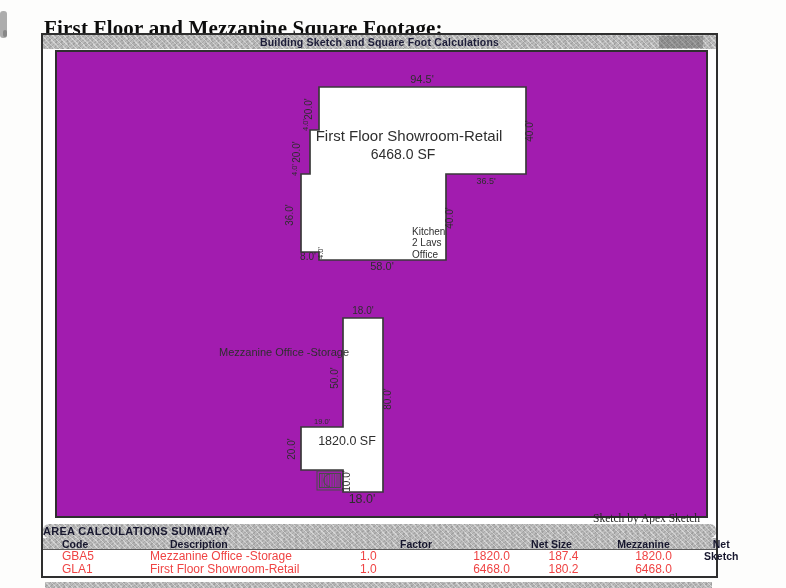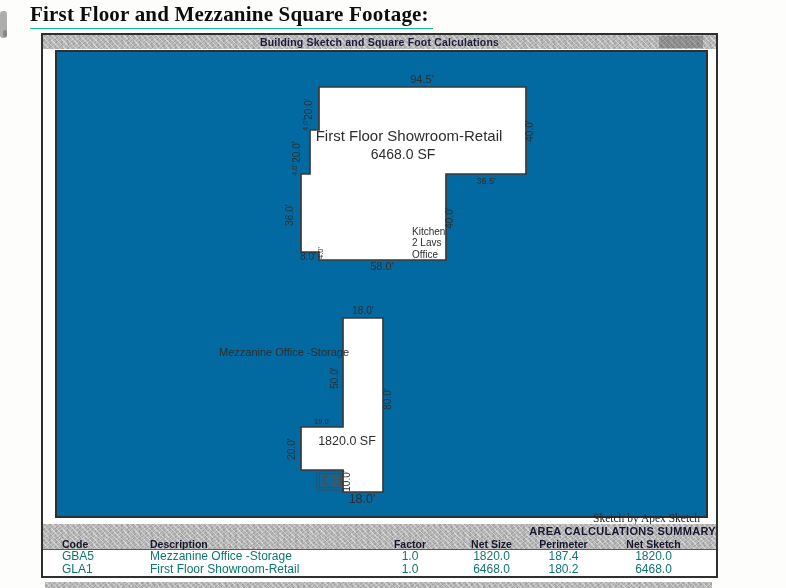--- a/index.html
+++ b/index.html
@@ -14,44 +14,44 @@
   
   .tex{
     background-color:#bcbcbc;
     background-image:
       repeating-linear-gradient(47deg, rgba(255,255,255,.40) 0 1px, rgba(255,255,255,0) 1px 4px),
       repeating-linear-gradient(-38deg, rgba(40,40,40,.14) 0 1px, rgba(0,0,0,0) 1px 3px),
       repeating-linear-gradient(90deg, rgba(0,0,0,.06) 0 2px, rgba(0,0,0,0) 2px 6px);
   }
 
   .doc-title{
-    position:absolute;left:30px;top:2px;margin:0;
+    position:absolute;left:30px;top:2px;margin:14px;
     font-family:"Liberation Serif",serif;font-weight:700;font-size:21px;color:#0d0d0d;
-    letter-spacing:.2px;border-bottom:1px solid #14b8a6;padding:0 4px 1px 0;
+    letter-spacing:.2px;border-bottom:5px solid #14b8a6;padding:0 4px 1px 0;
     white-space:nowrap;
   }
 
   .scan-blob{position:absolute;left:0;top:11px;width:7px;height:27px;background:#989898;border-radius:3px;opacity:.8;}
   .scan-blob2{position:absolute;left:3px;top:30px;width:4px;height:7px;background:#777;border-radius:2px;opacity:.7;}
 
   .outer-box{
     position:absolute;left:41px;top:33px;width:677px;height:545px;
     border:2px solid #2f2f2f;background:#fff;box-sizing:border-box;
   }
   .panel-header{
     position:absolute;left:0;top:0;right:0;height:14px;line-height:14px;
     text-align:center;font-size:10.5px;font-weight:700;color:#1c1c38;letter-spacing:.2px;
   }
   .panel-header .dark-patch{
     position:absolute;right:13px;top:1px;width:44px;height:12px;
     background:rgba(75,75,75,.38);
   }
   .sketch-box{
     position:absolute;left:12px;top:15px;width:653px;height:468px;
-    border:2px solid #2f2f2f;background:#0369a1;box-sizing:border-box;
+    border:2px solid #2f2f2f;background:#a21caf;box-sizing:border-box;
   }
   svg.sketch{display:block;width:100%;height:100%;}
   svg.sketch .wall{fill:#ffffff;stroke:#3a3a3a;stroke-width:1.7;stroke-linejoin:miter;}
   svg.sketch .thin{fill:none;stroke:#4a4a4a;stroke-width:1;}
   svg.sketch .hatch{stroke:#555;stroke-width:.8;}
   svg.sketch text{font-family:"Liberation Sans",sans-serif;fill:#2e2e2e;}
   .d8{font-size:7.5px;}
   .d9{font-size:9px;}
   .d10{font-size:10px;}
   .d11{font-size:11px;}
@@ -60,30 +60,30 @@
   .f15{font-size:15px;}
   .mid{text-anchor:middle;}
 
   .credit{
     position:absolute;right:16px;top:477px;
     font-family:"Liberation Serif",serif;font-size:11.5px;color:#262626;white-space:nowrap;
   }
 
   .sum-table{position:absolute;left:0;right:0;bottom:0;}
   .t-title{
-    height:14px;line-height:14px;text-align:right;
-    font-size:11px;font-weight:700;color:#17172e;letter-spacing:.3px;
+    height:14px;line-height:14px;text-align:left;
+    font-size:11px;font-weight:700;color:#17172e;letter-spacing:.3px;border-radius:6px;
   }
   .t-head,.t-row{
     display:grid;grid-template-columns:88px 210px 100px 63px 81px 1fr;
     padding:0 13px 0 19px;box-sizing:border-box;
   }
-  .t-head{height:12px;line-height:12px;font-size:10.5px;font-weight:700;color:#17172e;border-bottom:1px solid #5a5a5a;}
-  .t-row{height:13px;line-height:13px;font-size:12px;color:#0f766e;background:#fff;}
-  .c-factor{text-align:center;}
+  .t-head{height:12px;line-height:12px;font-size:10.5px;font-weight:700;color:#17172e;border-bottom:1px solid #5a5a5a;gap:20px;}
+  .t-row{height:13px;line-height:13px;font-size:12px;color:#ef4444;background:#fff;}
+  .c-factor{text-align:left;}
   .c-size,.c-perim,.c-tot{text-align:center;}
 
   .bottom-strip{position:absolute;left:45px;top:582px;width:667px;height:6px;}
 </style>
 </head>
 <body>
 
 <div class="page">
 
   <div class="scan-blob"></div>
@@ -148,21 +148,21 @@
 
     <div class="credit">Sketch by Apex Sketch</div>
 
     <div class="sum-table">
       <div class="t-title tex">AREA CALCULATIONS SUMMARY</div>
       <div class="t-head tex">
         <span class="c-code">Code</span>
         <span class="c-desc">Description</span>
         <span class="c-factor">Factor</span>
         <span class="c-size">Net Size</span>
-        <span class="c-perim">Perimeter</span>
+        <span class="c-perim">Mezzanine</span>
         <span class="c-tot">Net Sketch</span>
       </div>
       <div class="t-row">
         <span class="c-code">GBA5</span>
         <span class="c-desc">Mezzanine Office -Storage</span>
         <span class="c-factor">1.0</span>
         <span class="c-size">1820.0</span>
         <span class="c-perim">187.4</span>
         <span class="c-tot">1820.0</span>
       </div>

